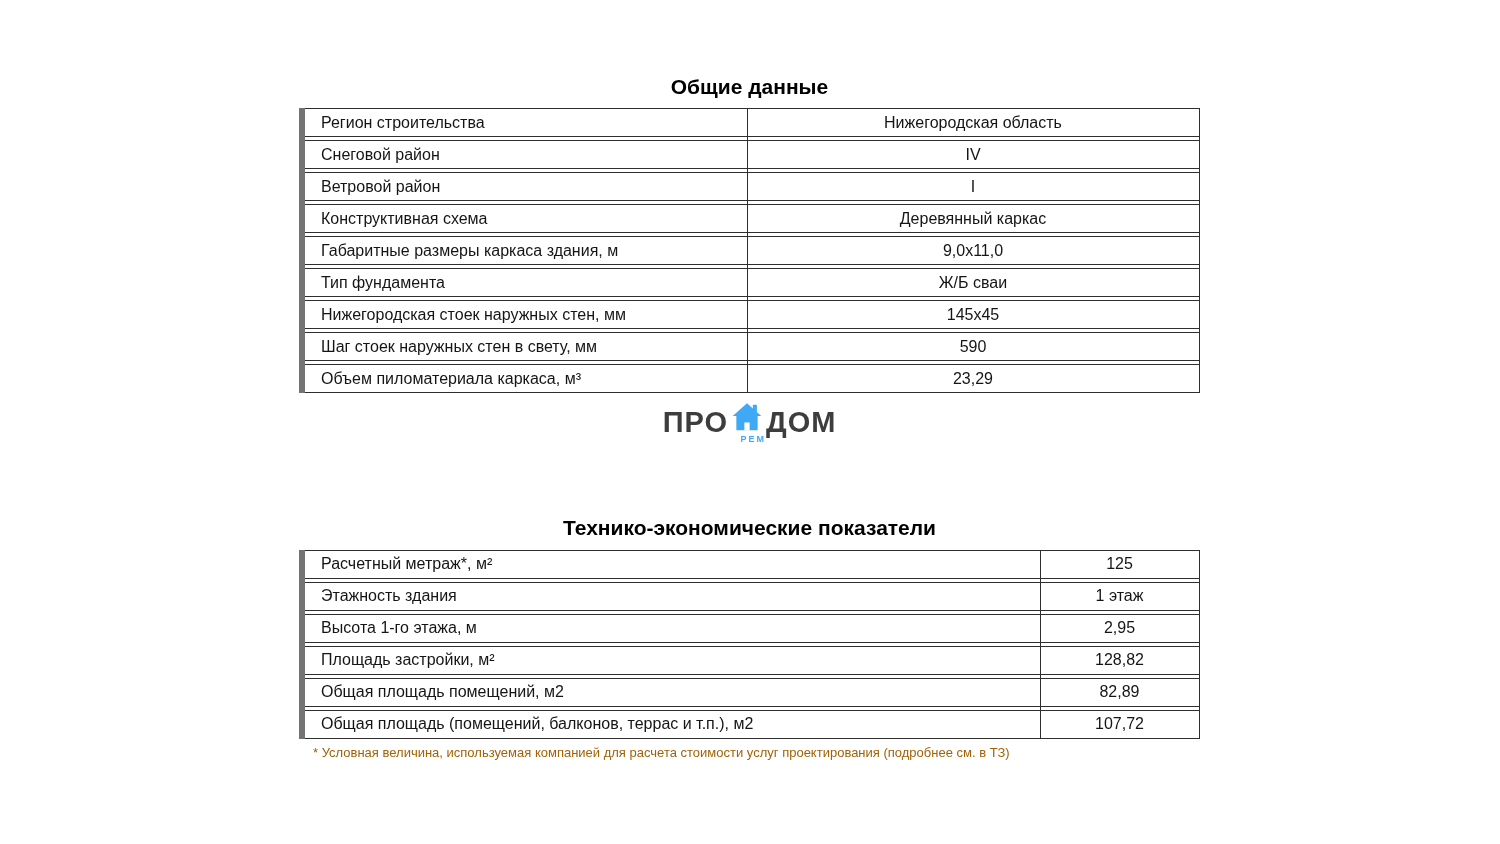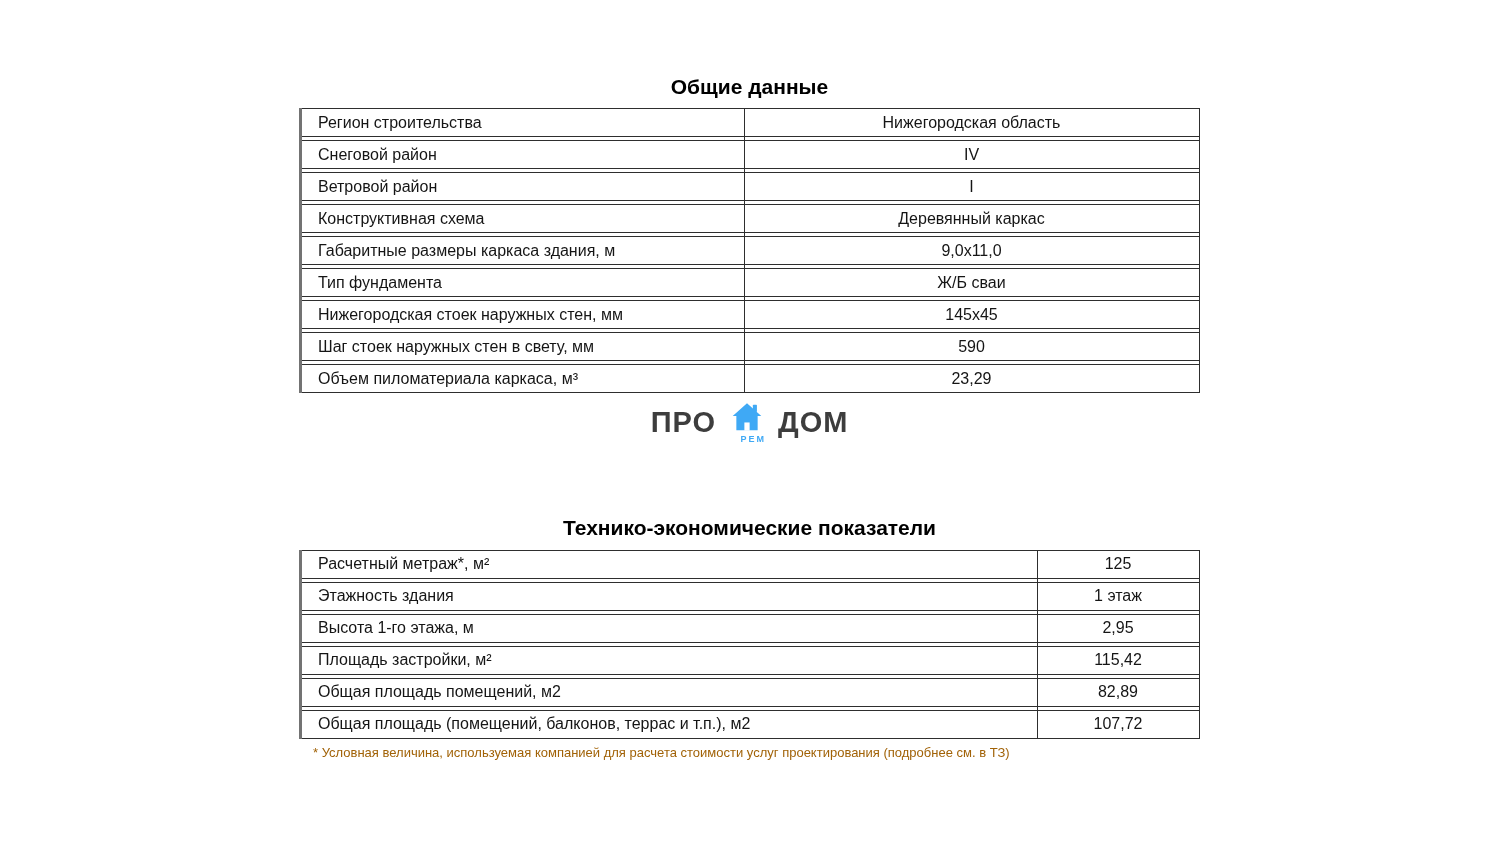--- a/index.html
+++ b/index.html
@@ -27,21 +27,21 @@
     font-size: 21px;
     font-weight: 700;
     color: #000000;
     line-height: 1.25;
   }
   .t1-title { margin-top: 74px; margin-bottom: 8px; }
   .t2-title { margin-top: 68px; margin-bottom: 8px; }
 
   .tbl {
     position: relative;
-    border-left: 3px solid #737373;
+    border-left: 6px solid #737373;
     border-right: 1px solid #2e2e2e;
   }
   .trow {
     display: flex;
     box-sizing: border-box;
     height: 29px;
     border-top: 1px solid #2e2e2e;
     border-bottom: 1px solid #2e2e2e;
     margin-bottom: 3px;
     align-items: stretch;
@@ -72,21 +72,20 @@
     width: 1px;
     background: #2e2e2e;
   }
   .t1 .vline { left: 442px; }
   .t2 .vline { left: 735px; }
 
   .logo {
     display: flex;
     justify-content: center;
     align-items: center;
-    gap: 12px;
     margin-top: 4px;
     height: 50px;
   }
   .logo-word {
     font-size: 29px;
     font-weight: 800;
     letter-spacing: 1px;
     color: var(--logo-text, #3d3d3d);
   }
   .logo-icon-stack {
@@ -182,21 +181,21 @@
       <div class="trow">
         <div class="cl">Этажность здания</div>
         <div class="cr">1 этаж</div>
       </div>
       <div class="trow">
         <div class="cl">Высота 1-го этажа, м</div>
         <div class="cr">2,95</div>
       </div>
       <div class="trow">
         <div class="cl">Площадь застройки, м²</div>
-        <div class="cr">115,42</div>
+        <div class="cr">128,82</div>
       </div>
       <div class="trow">
         <div class="cl">Общая площадь помещений, м2</div>
         <div class="cr">82,89</div>
       </div>
       <div class="trow">
         <div class="cl">Общая площадь (помещений, балконов, террас и т.п.), м2</div>
         <div class="cr">107,72</div>
       </div>
     </div>

